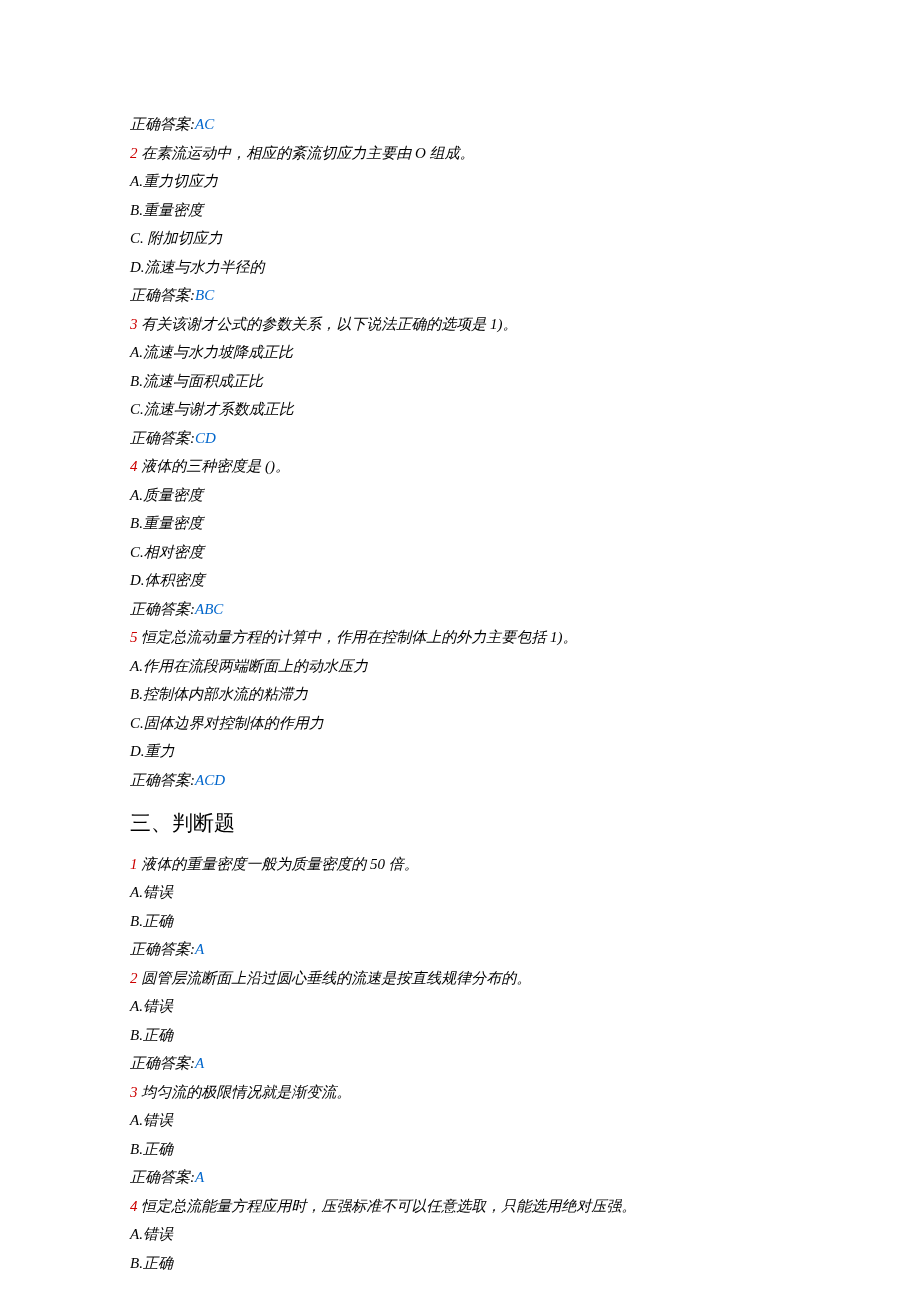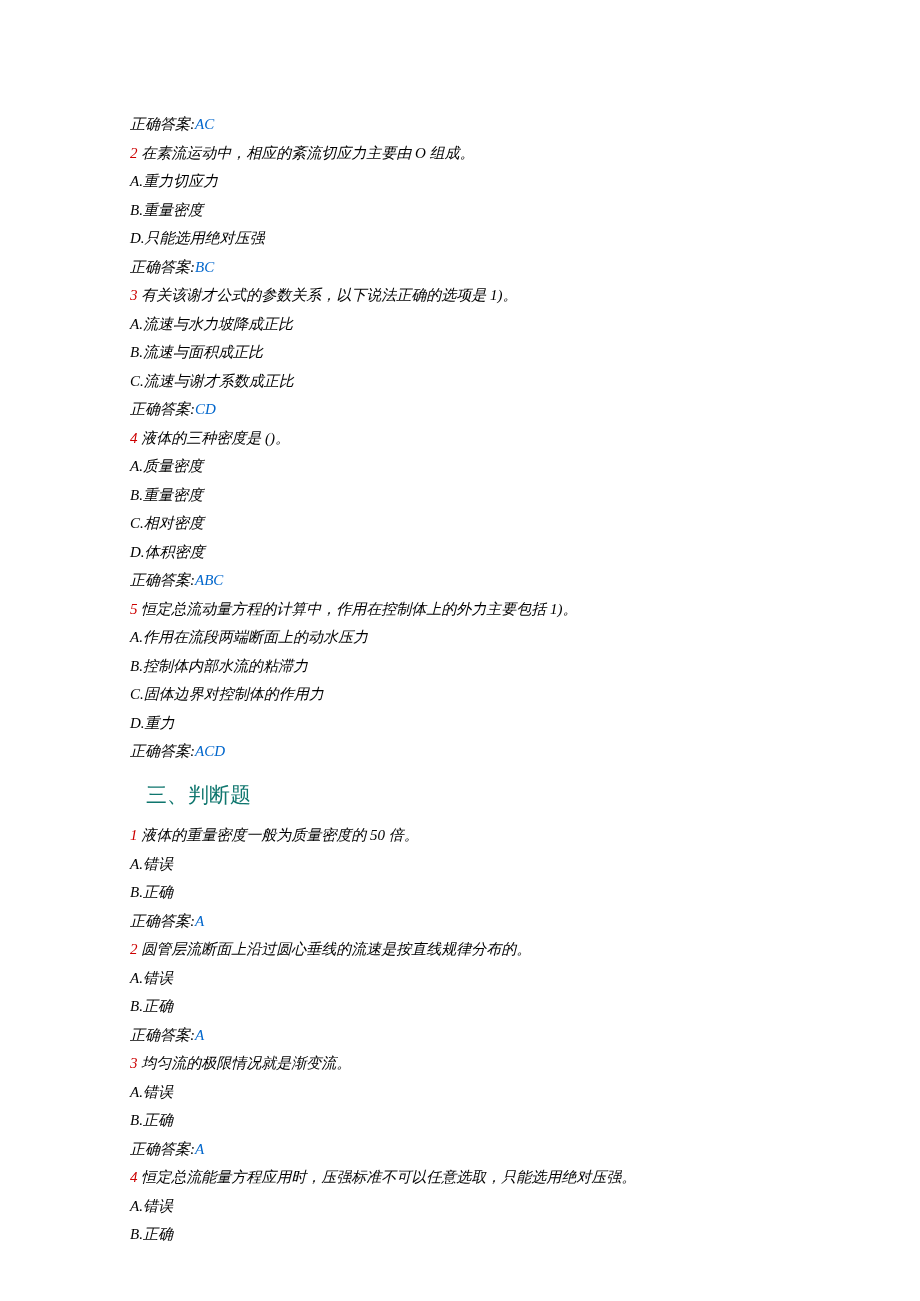--- a/index.html
+++ b/index.html
@@ -25,36 +25,36 @@
     color: #000000;
   }
   .answer-value {
     color: #0066cc;
   }
   .qnum {
     color: #cc0000;
   }
   .section-title {
     font-size: 21px;
-    color: #0f766e;
+    color: #000000;
     margin-top: 10px;
     margin-bottom: 6px;
     font-weight: normal;
-    margin-left: 16px;
   }
 </style>
 </head>
 <body>
 
 <div class="page" id="content">
     <div class="line"><span class="answer-label">正确答案:</span><span class="answer-value">AC</span></div>
     <div class="line"><span class="qnum">2</span><span> 在素流运动中，相应的紊流切应力主要由 O 组成。</span></div>
     <div class="line">A.重力切应力</div>
     <div class="line">B.重量密度</div>
-    <div class="line">D.只能选用绝对压强</div>
+    <div class="line">C. 附加切应力</div>
+    <div class="line">D.流速与水力半径的</div>
     <div class="line"><span class="answer-label">正确答案:</span><span class="answer-value">BC</span></div>
     <div class="line"><span class="qnum">3</span><span> 有关该谢才公式的参数关系，以下说法正确的选项是 1)。</span></div>
     <div class="line">A.流速与水力坡降成正比</div>
     <div class="line">B.流速与面积成正比</div>
     <div class="line">C.流速与谢才系数成正比</div>
     <div class="line"><span class="answer-label">正确答案:</span><span class="answer-value">CD</span></div>
     <div class="line"><span class="qnum">4</span><span> 液体的三种密度是 ()。</span></div>
     <div class="line">A.质量密度</div>
     <div class="line">B.重量密度</div>
     <div class="line">C.相对密度</div>

